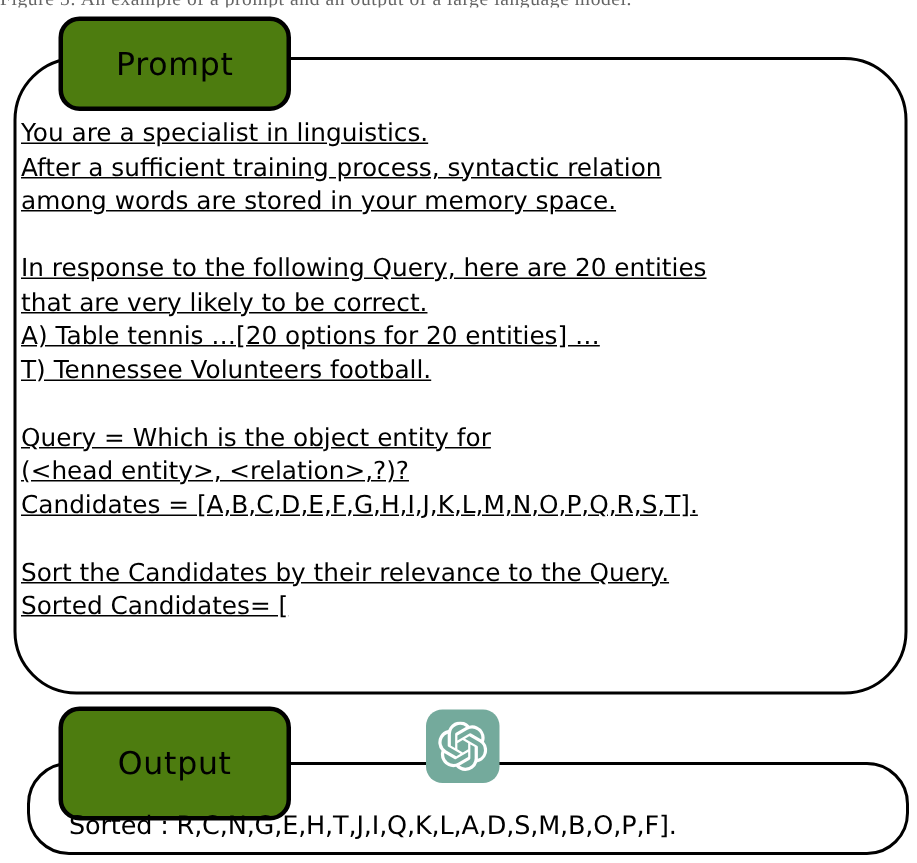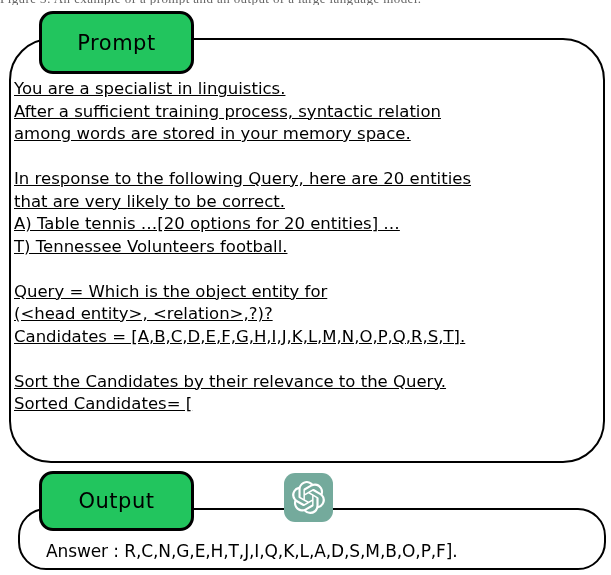--- a/index.html
+++ b/index.html
@@ -50,21 +50,21 @@
     left: 18px;
     top: 508px;
     width: 588px;
     height: 62px;
     border-radius: 28px;
   }
 
   
   .label-tab {
     position: absolute;
-    background: #22c55e;
+    background: #4d7c0f;
     border: 3px solid #000000;
     border-radius: 14px;
     box-sizing: border-box;
     display: flex;
     align-items: center;
     justify-content: center;
     font-family: "DejaVu Sans", sans-serif;
     font-size: 21px;
     color: #000000;
     letter-spacing: 0.5px;
@@ -73,21 +73,21 @@
   .label-prompt {
     left: 39px;
     top: 11px;
     width: 155px;
     height: 63px;
   }
   .label-output {
     left: 39px;
     top: 471px;
     width: 155px;
-    height: 60px;
+    height: 76px;
   }
 
   
   .prompt-text {
     position: absolute;
     left: 14px;
     top: 78px;
     width: 575px;
     font-size: 16.5px;
     line-height: 22.5px;
@@ -143,13 +143,13 @@
 <div class="label-tab label-output">
   <span>Output</span>
 </div>
 
 <div class="logo-badge">
   <svg width="33" height="33" viewBox="0 0 24 24" aria-hidden="true">
     <path fill="#ffffff" d="M22.282 9.821a5.985 5.985 0 0 0-.516-4.91 6.046 6.046 0 0 0-6.51-2.9A6.065 6.065 0 0 0 4.981 4.18a5.985 5.985 0 0 0-3.998 2.9 6.046 6.046 0 0 0 .743 7.097 5.98 5.98 0 0 0 .51 4.911 6.051 6.051 0 0 0 6.515 2.9A5.985 5.985 0 0 0 13.26 24a6.056 6.056 0 0 0 5.772-4.206 5.99 5.99 0 0 0 3.997-2.9 6.056 6.056 0 0 0-.747-7.073zM13.26 22.43a4.476 4.476 0 0 1-2.876-1.04l.141-.081 4.779-2.758a.795.795 0 0 0 .392-.681v-6.737l2.02 1.168a.071.071 0 0 1 .038.052v5.583a4.504 4.504 0 0 1-4.494 4.494zM3.6 18.304a4.47 4.47 0 0 1-.535-3.014l.142.085 4.783 2.759a.771.771 0 0 0 .78 0l5.843-3.369v2.332a.08.08 0 0 1-.033.062L9.74 19.95a4.5 4.5 0 0 1-6.14-1.646zM2.34 7.896a4.485 4.485 0 0 1 2.366-1.973V11.6a.766.766 0 0 0 .388.676l5.815 3.355-2.02 1.168a.076.076 0 0 1-.071 0l-4.83-2.786A4.504 4.504 0 0 1 2.34 7.872zm16.597 3.855-5.833-3.387L15.119 7.2a.076.076 0 0 1 .071 0l4.83 2.791a4.494 4.494 0 0 1-.676 8.105v-5.678a.79.79 0 0 0-.407-.667zm2.01-3.023-.141-.085-4.774-2.782a.776.776 0 0 0-.785 0L9.409 9.23V6.897a.066.066 0 0 1 .028-.061l4.83-2.787a4.5 4.5 0 0 1 6.68 4.66zM8.304 12.865l-2.02-1.164a.08.08 0 0 1-.038-.057V6.075a4.5 4.5 0 0 1 7.375-3.453l-.142.08L8.7 5.46a.795.795 0 0 0-.393.681zm1.097-2.365 2.602-1.5 2.607 1.5v2.999l-2.597 1.5-2.607-1.5z"></path>
   </svg>
 </div>
 
-<div class="answer-text">Answer : R,C,N,G,E,H,T,J,I,Q,K,L,A,D,S,M,B,O,P,F].</div>
+<div class="answer-text">Sorted : R,C,N,G,E,H,T,J,I,Q,K,L,A,D,S,M,B,O,P,F].</div>
 
 </body></html>

